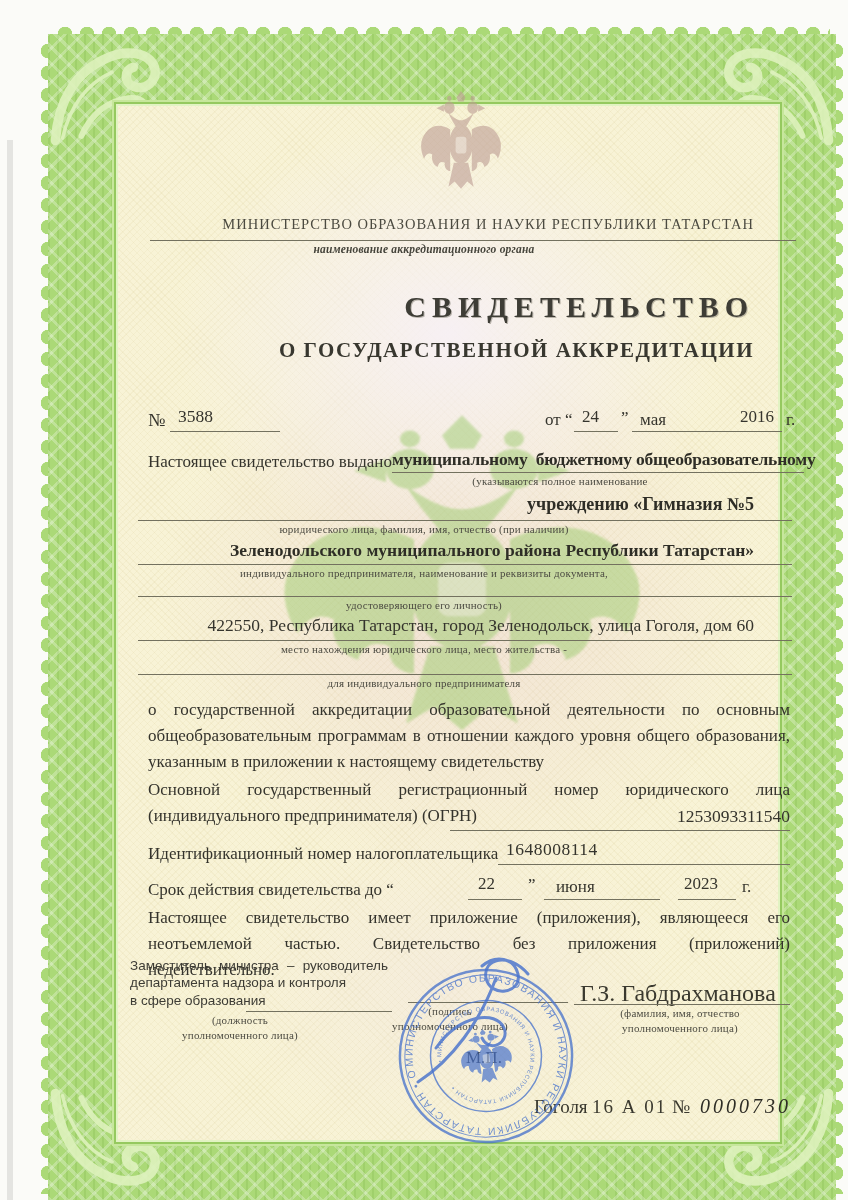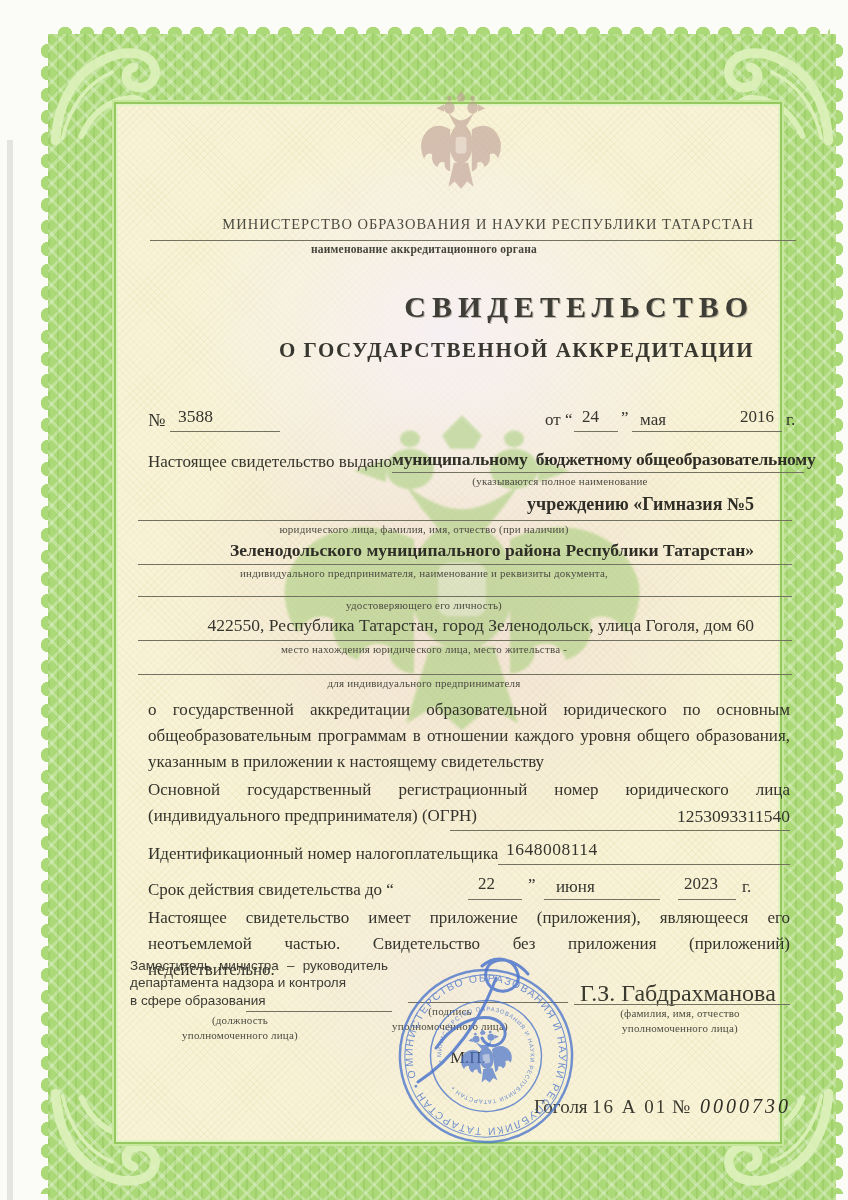--- a/index.html
+++ b/index.html
@@ -3,21 +3,21 @@
 <meta charset="utf-8">
 <style>
   html,body{margin:0;padding:0;}
   body{width:848px;height:1200px;background:#fbfbf8;overflow:hidden;position:relative;
        font-family:"Liberation Serif",serif;color:#35342d;}
   .abs{position:absolute;}
   .sans{font-family:"Liberation Sans",sans-serif;}
   .pre{white-space:pre;}
   .ctr{text-align:right;}
   .cap{font-size:11px;color:#4c4b42;text-align:center;letter-spacing:.2px;}
-  .capb{font-weight:bold;font-size:11.5px;color:#45443b;}
+  .capb{font-weight:bold;font-size:11.5px;color:#45443b;font-style:italic;}
   .ul{border-bottom:1.2px solid #73715f;height:1px;}
   .bold{font-weight:bold;color:#2e2d26;}
   .just{text-align:justify;text-align-last:justify;}
   .body-line{font-size:17px;line-height:26px;color:#34332c;}
 
   
   .cert{position:absolute;left:48px;top:34px;width:788px;height:1166px;
         background-color:#abd977;
         background-image:
           repeating-linear-gradient(45deg, rgba(255,255,255,.25) 0 3px, rgba(255,255,255,0) 3px 12px),
@@ -149,21 +149,21 @@
 <div class="abs ul" style="left:138px;top:595px;width:654px;"></div>
 <div class="abs ctr cap" style="left:94px;top:599px;width:660px;">удостоверяющего его личность)</div>
 
 <div class="abs ctr" style="left:94px;top:615px;width:660px;font-size:17.5px;">422550,  Республика Татарстан, город Зеленодольск, улица Гоголя, дом 60</div>
 <div class="abs ul" style="left:138px;top:639px;width:654px;"></div>
 <div class="abs ctr cap" style="left:94px;top:643px;width:660px;">место нахождения юридического лица, место жительства -</div>
 
 <div class="abs ul" style="left:138px;top:673px;width:654px;"></div>
 <div class="abs ctr cap" style="left:94px;top:677px;width:660px;">для индивидуального предпринимателя</div>
 
-<div class="abs body-line just" style="left:148px;top:697px;width:642px;">о  государственной  аккредитации  образовательной  юридического  по  основным</div>
+<div class="abs body-line just" style="left:148px;top:697px;width:642px;">о  государственной  аккредитации  образовательной  деятельности  по  основным</div>
 <div class="abs body-line just" style="left:148px;top:723px;width:642px;">общеобразовательным программам в отношении каждого  уровня общего образования,</div>
 <div class="abs body-line" style="left:148px;top:749px;width:642px;">указанным в приложении к настоящему свидетельству</div>
 
 <div class="abs body-line just" style="left:148px;top:777px;width:642px;">Основной  государственный  регистрационный  номер  юридического  лица</div>
 <div class="abs body-line" style="left:148px;top:803px;">(индивидуального предпринимателя) (ОГРН)</div>
 <div class="abs ctr" style="left:450px;top:806px;width:340px;font-size:17.5px;">1253093311540</div>
 <div class="abs ul" style="left:450px;top:829px;width:340px;"></div>
 
 <div class="abs body-line" style="left:148px;top:841px;">Идентификационный номер налогоплательщика</div>
 <div class="abs" style="left:506px;top:839px;font-size:17.5px;letter-spacing:.5px;">1648008114</div>
@@ -192,21 +192,21 @@
 
 <div class="abs ul" style="left:408px;top:1001px;width:160px;"></div>
 <div class="abs ctr cap" style="left:380px;top:1005px;width:140px;">(подпись</div>
 <div class="abs ctr cap" style="left:380px;top:1020px;width:140px;">уполномоченного лица)</div>
 
 <div class="abs" style="left:580px;top:980px;font-size:24px;color:#3a392f;">Г.З. Габдрахманова</div>
 <div class="abs ul" style="left:574px;top:1003px;width:216px;"></div>
 <div class="abs ctr cap" style="left:590px;top:1007px;width:180px;">(фамилия, имя, отчество</div>
 <div class="abs ctr cap" style="left:590px;top:1022px;width:180px;">уполномоченного лица)</div>
 
-<div class="abs" style="left:450px;top:1048px;font-size:17px;z-index:3;">М.П.</div>
+<div class="abs" style="left:466px;top:1048px;font-size:17px;z-index:3;">М.П.</div>
 
 <svg class="seal" viewBox="0 0 190 190" style="z-index:4;">
   <g fill="none" stroke="#4a74cc">
     <circle cx="95" cy="95" r="87" stroke-width="2.5"></circle>
     <circle cx="95" cy="95" r="82" stroke-width="1"></circle>
     <circle cx="95" cy="95" r="56" stroke-width="1.5"></circle>
   </g>
   <path id="sealTextPath" d="M21,95 a74,74 0 1,1 0.01,0.5" fill="none"></path>
   <text font-size="10.5" fill="#4a74cc" letter-spacing="1.6" font-family="Liberation Sans, sans-serif">
     <textPath href="#sealTextPath">МИНИСТЕРСТВО ОБРАЗОВАНИЯ И НАУКИ РЕСПУБЛИКИ ТАТАРСТАН • ОГРН •</textPath>

